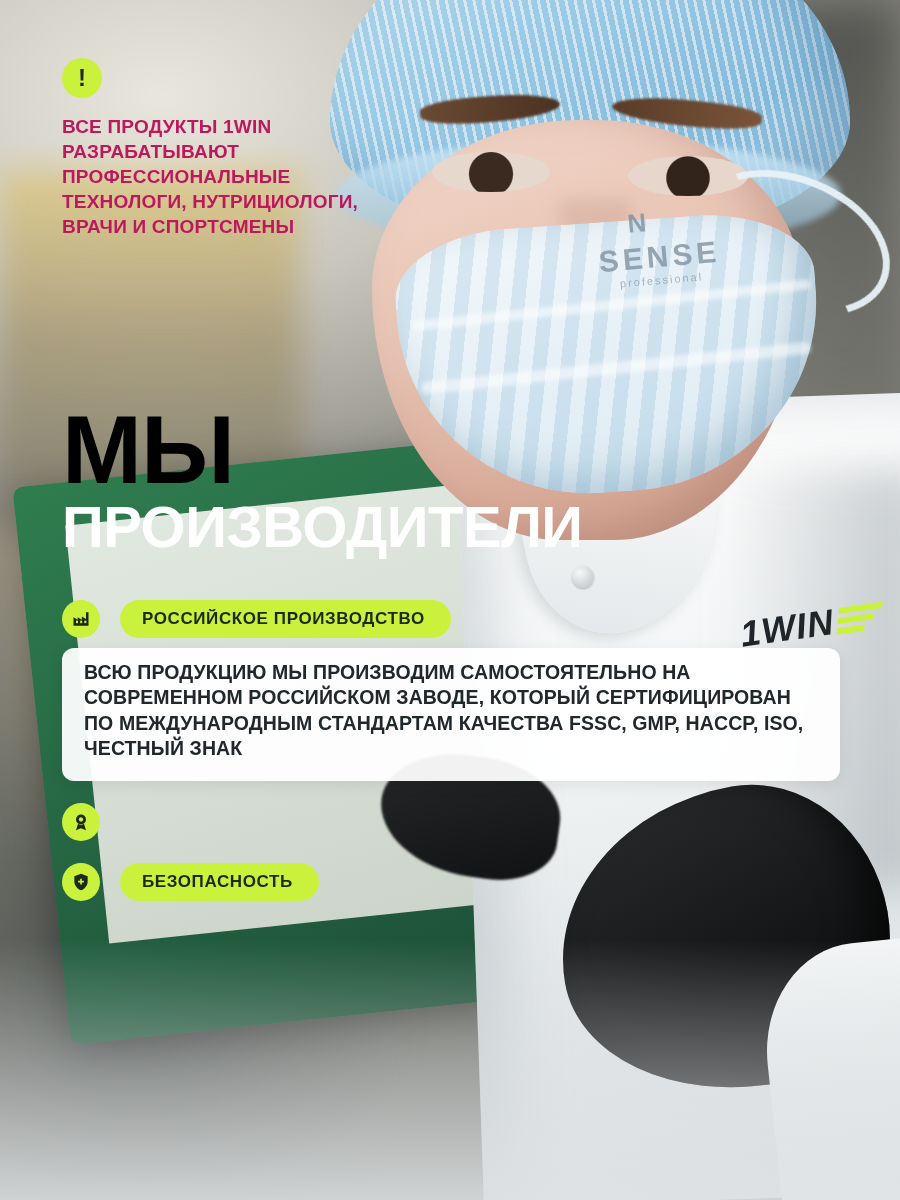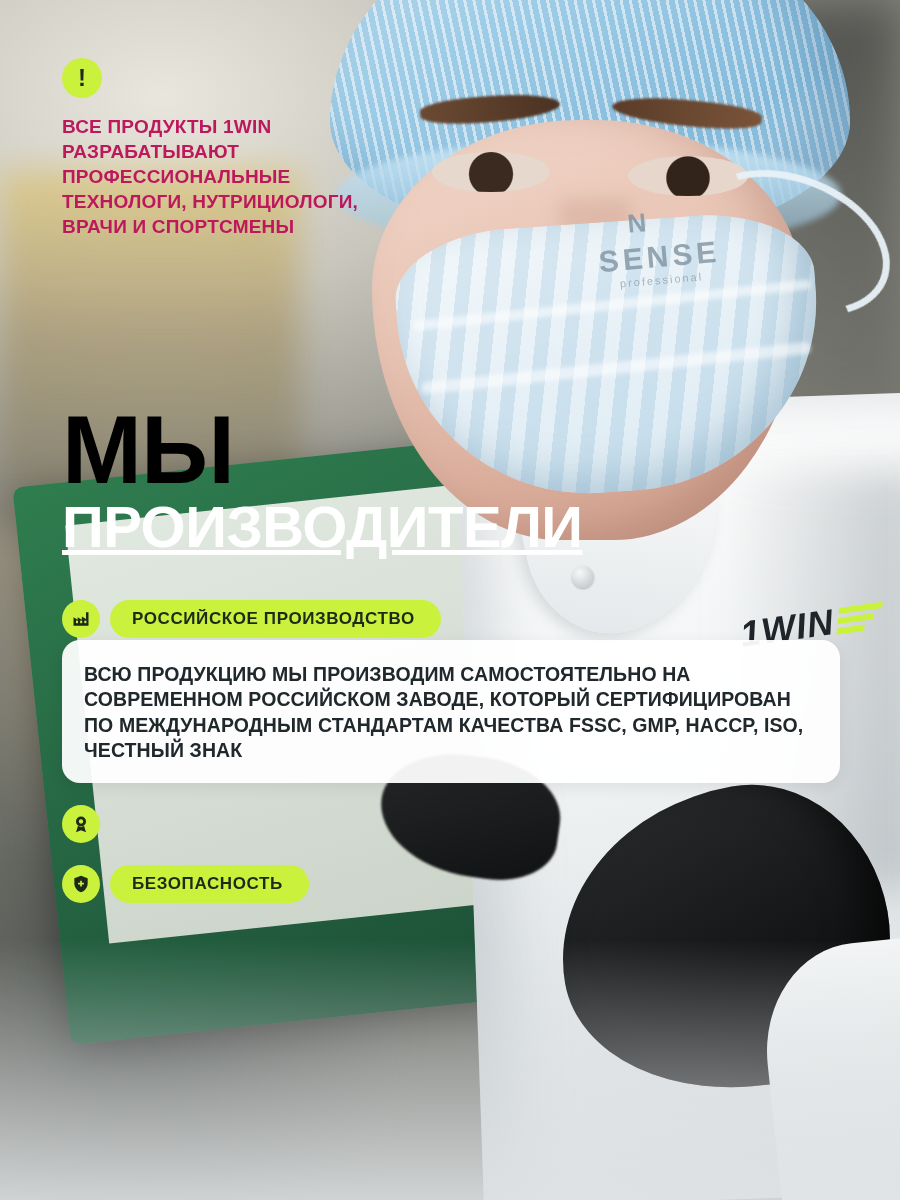--- a/index.html
+++ b/index.html
@@ -351,34 +351,33 @@
     text-transform: uppercase;
   }
   .headline .line2 {
     font-size: 58px;
     font-weight: 800;
     color: #ffffff;
     line-height: 1;
     letter-spacing: -.5px;
     margin-top: 4px;
     text-transform: uppercase;
-    text-decoration: underline;
   }
 
   
   .features {
     position: absolute;
     left: 62px; top: 600px;
     width: 778px;
   }
   .feature { margin-bottom: 22px; }
   .feature-head {
     display: flex;
     align-items: center;
-    gap: 10px;
+    gap: 20px;
   }
   .feature-icon {
     width: 38px; height: 38px;
     border-radius: 50%;
     background: #caf23c;
     display: flex;
     align-items: center;
     justify-content: center;
     flex: 0 0 auto;
   }
@@ -388,24 +387,24 @@
     color: #1c2a18;
     font-size: 17px;
     font-weight: 700;
     letter-spacing: .6px;
     padding: 9px 26px 9px 22px;
     border-radius: 22px;
     text-transform: uppercase;
     white-space: nowrap;
   }
   .feature-card {
-    margin-top: 2px;
+    margin-top: 10px;
     background: rgba(255,255,255,.94);
-    border-radius: 18px;
-    padding: 22px 22px 20px 22px;
+    border-radius: 12px;
+    padding: 12px 22px 20px 22px;
     color: #20282c;
     font-size: 19.5px;
     line-height: 1.3;
     font-weight: 600;
     letter-spacing: .1px;
     text-transform: uppercase;
     box-shadow: 0 4px 16px rgba(0,0,0,.08);
   }
 </style>
 </head>

